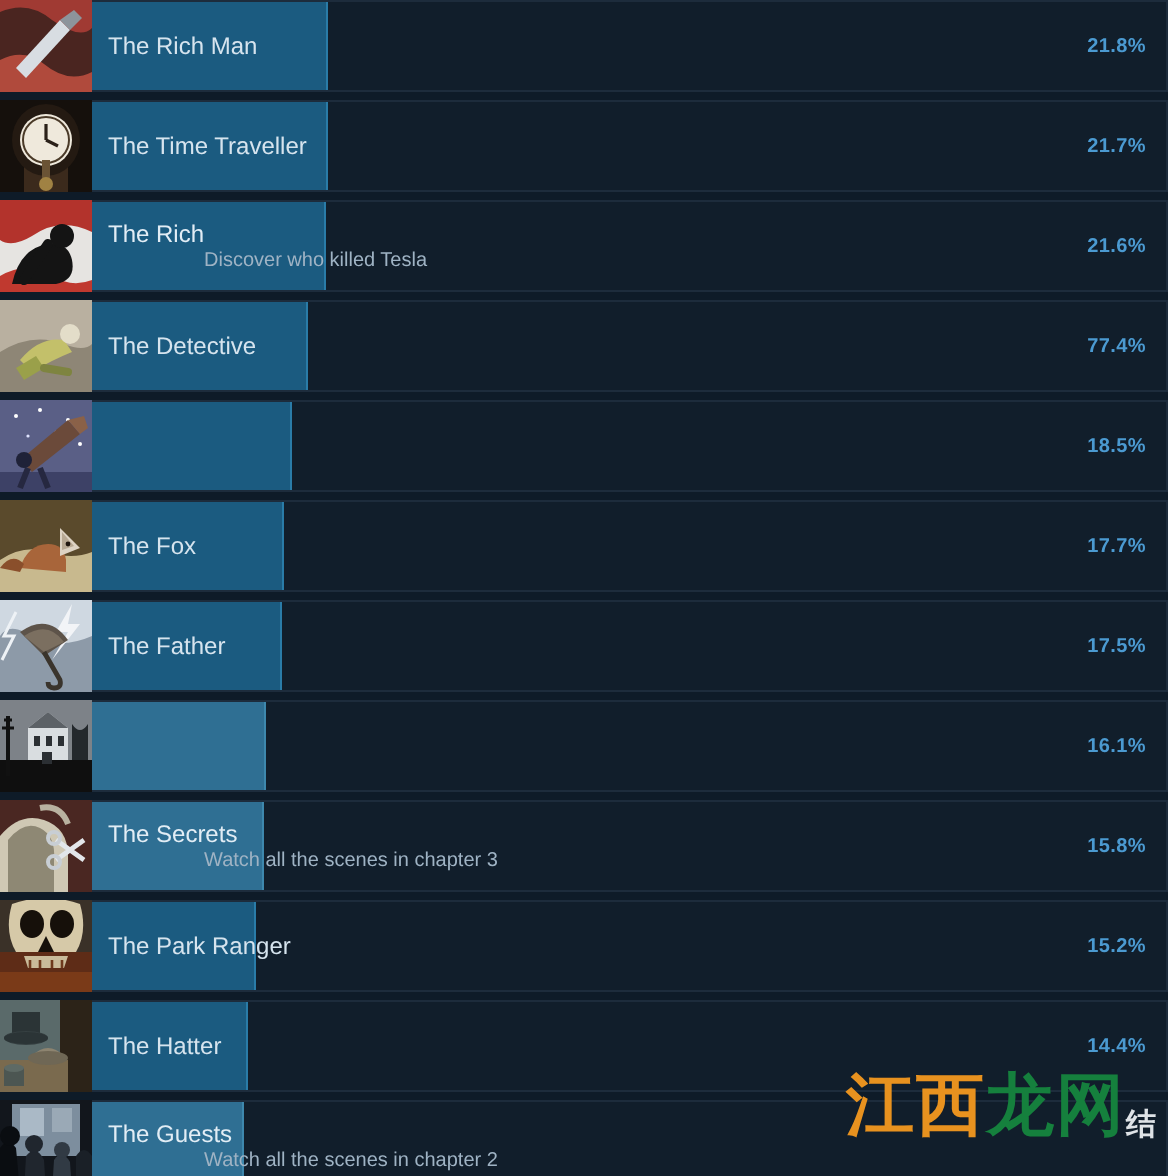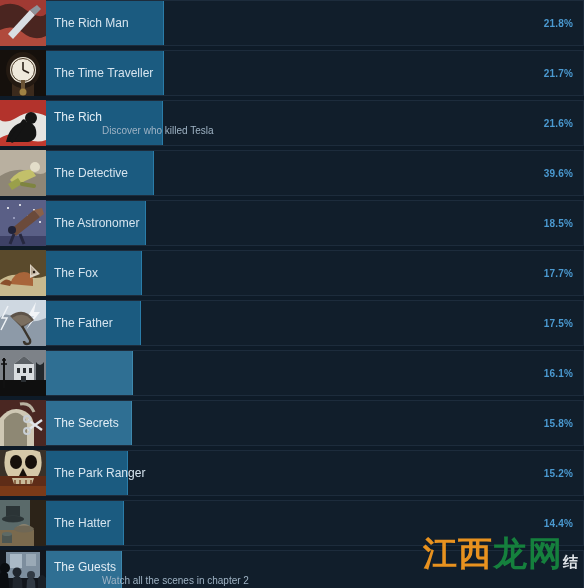--- a/index.html
+++ b/index.html
@@ -208,21 +208,21 @@
           <path d="M8 34 L18 28 L22 34 L12 40 Z" fill="#9aa04a"></path>
           <circle cx="35" cy="17" r="5" fill="#e3ddc9"></circle>
           <path d="M22 34 L34 36" stroke="#7e8440" stroke-width="4" stroke-linecap="round"></path>
         </svg>
       </div>
       <div class="ach-body">
         <div class="ach-bar" style="width: 108px;"></div>
         <div class="ach-text">
           <div class="ach-title">The Detective</div>
         </div>
-        <div class="ach-pct">39.6%</div>
+        <div class="ach-pct">77.4%</div>
       </div>
     </div>
     <div class="ach-row">
       <div class="ach-icon">
         <svg viewBox="0 0 46 46">
           <rect width="46" height="46" fill="#5a5f86"></rect>
           <circle cx="8" cy="8" r="1" fill="#fff"></circle>
           <circle cx="20" cy="5" r="1" fill="#fff"></circle>
           <circle cx="34" cy="10" r="1" fill="#fff"></circle>
           <circle cx="40" cy="22" r="1" fill="#fff"></circle>
@@ -230,23 +230,20 @@
           <circle cx="28" cy="16" r="0.8" fill="#dfe3ff"></circle>
           <path d="M0 36 H46 V46 H0 Z" fill="#3d4166"></path>
           <path d="M10 30 L34 10 L40 17 L16 36 Z" fill="#6b4a3a"></path>
           <path d="M34 10 L42 8 L44 14 L40 17 Z" fill="#8a6148"></path>
           <path d="M14 34 L10 44 M20 34 L24 44" stroke="#262840" stroke-width="3"></path>
           <circle cx="12" cy="30" r="4" fill="#1f2238"></circle>
         </svg>
       </div>
       <div class="ach-body">
         <div class="ach-bar" style="width: 100px;"></div>
-        <div class="ach-text">
-          <div class="ach-title">The Astronomer</div>
-        </div>
         <div class="ach-pct">18.5%</div>
       </div>
     </div>
     <div class="ach-row">
       <div class="ach-icon">
         <svg viewBox="0 0 46 46">
           <rect width="46" height="46" fill="#5a4a2c"></rect>
           <path d="M0 30 Q12 22 24 26 Q36 30 46 26 V46 H0 Z" fill="#c8b98e"></path>
           <path d="M10 34 Q14 22 24 22 Q32 22 33 30 L33 36 Z" fill="#a8653a"></path>
           <path d="M30 14 L40 24 L30 28 Z" fill="#ddd3c4"></path>
@@ -314,20 +311,21 @@
           <path d="M20 4 Q30 2 34 12" stroke="#b9b2a0" stroke-width="3" fill="none"></path>
           <path d="M28 20 L42 30 M28 30 L42 20" stroke="#e2e6ea" stroke-width="2.4"></path>
           <circle cx="27" cy="19" r="3" fill="none" stroke="#c8ced4" stroke-width="2"></circle>
           <circle cx="27" cy="31" r="3" fill="none" stroke="#c8ced4" stroke-width="2"></circle>
         </svg>
       </div>
       <div class="ach-body">
         <div class="ach-bar light" style="width: 86px;"></div>
         <div class="ach-text">
           <div class="ach-title">The Secrets</div>
+          <div class="ach-desc">Watch all the scenes in chapter 3</div>
         </div>
         <div class="ach-pct">15.8%</div>
       </div>
     </div>
     <div class="ach-row">
       <div class="ach-icon">
         <svg viewBox="0 0 46 46">
           <rect width="46" height="46" fill="#5e2c17"></rect>
           <path d="M0 0 H46 V26 H0 Z" fill="#3a3128"></path>
           <path d="M6 2 Q23 -4 40 2 Q44 16 38 26 L8 26 Q2 16 6 2 Z" fill="#d6c9a8"></path>

